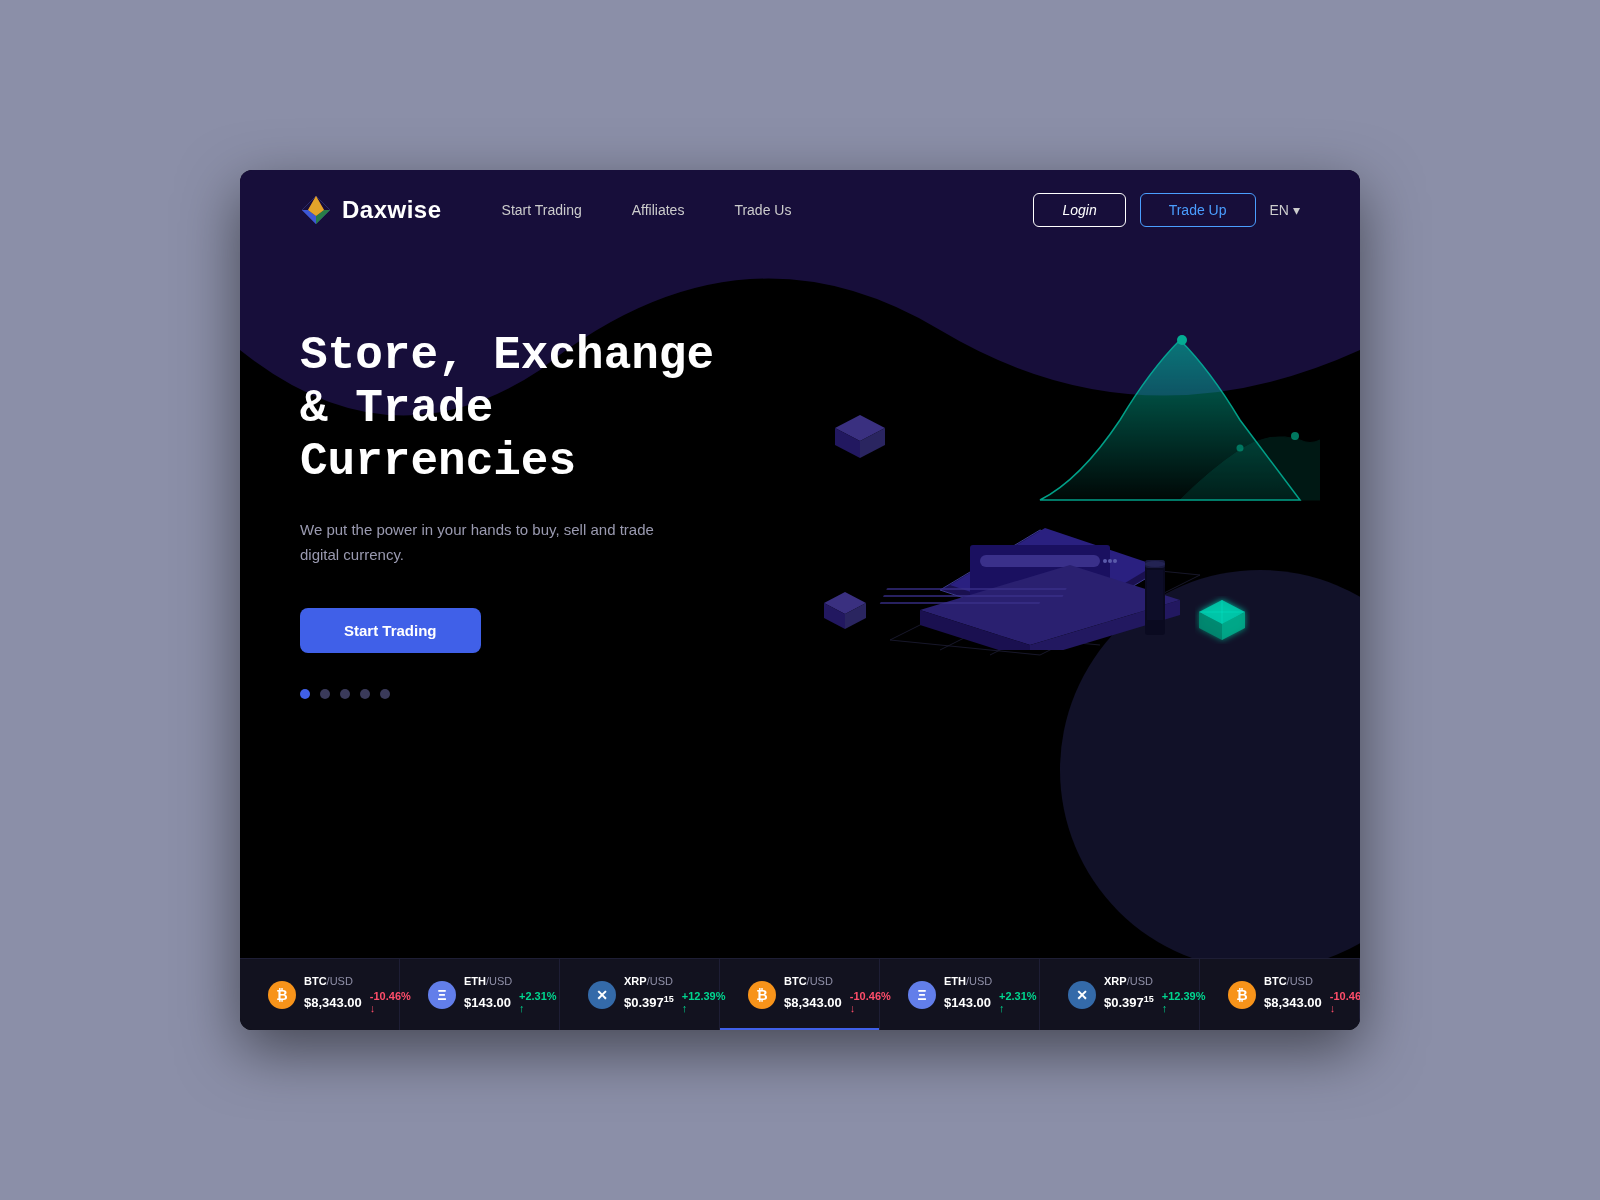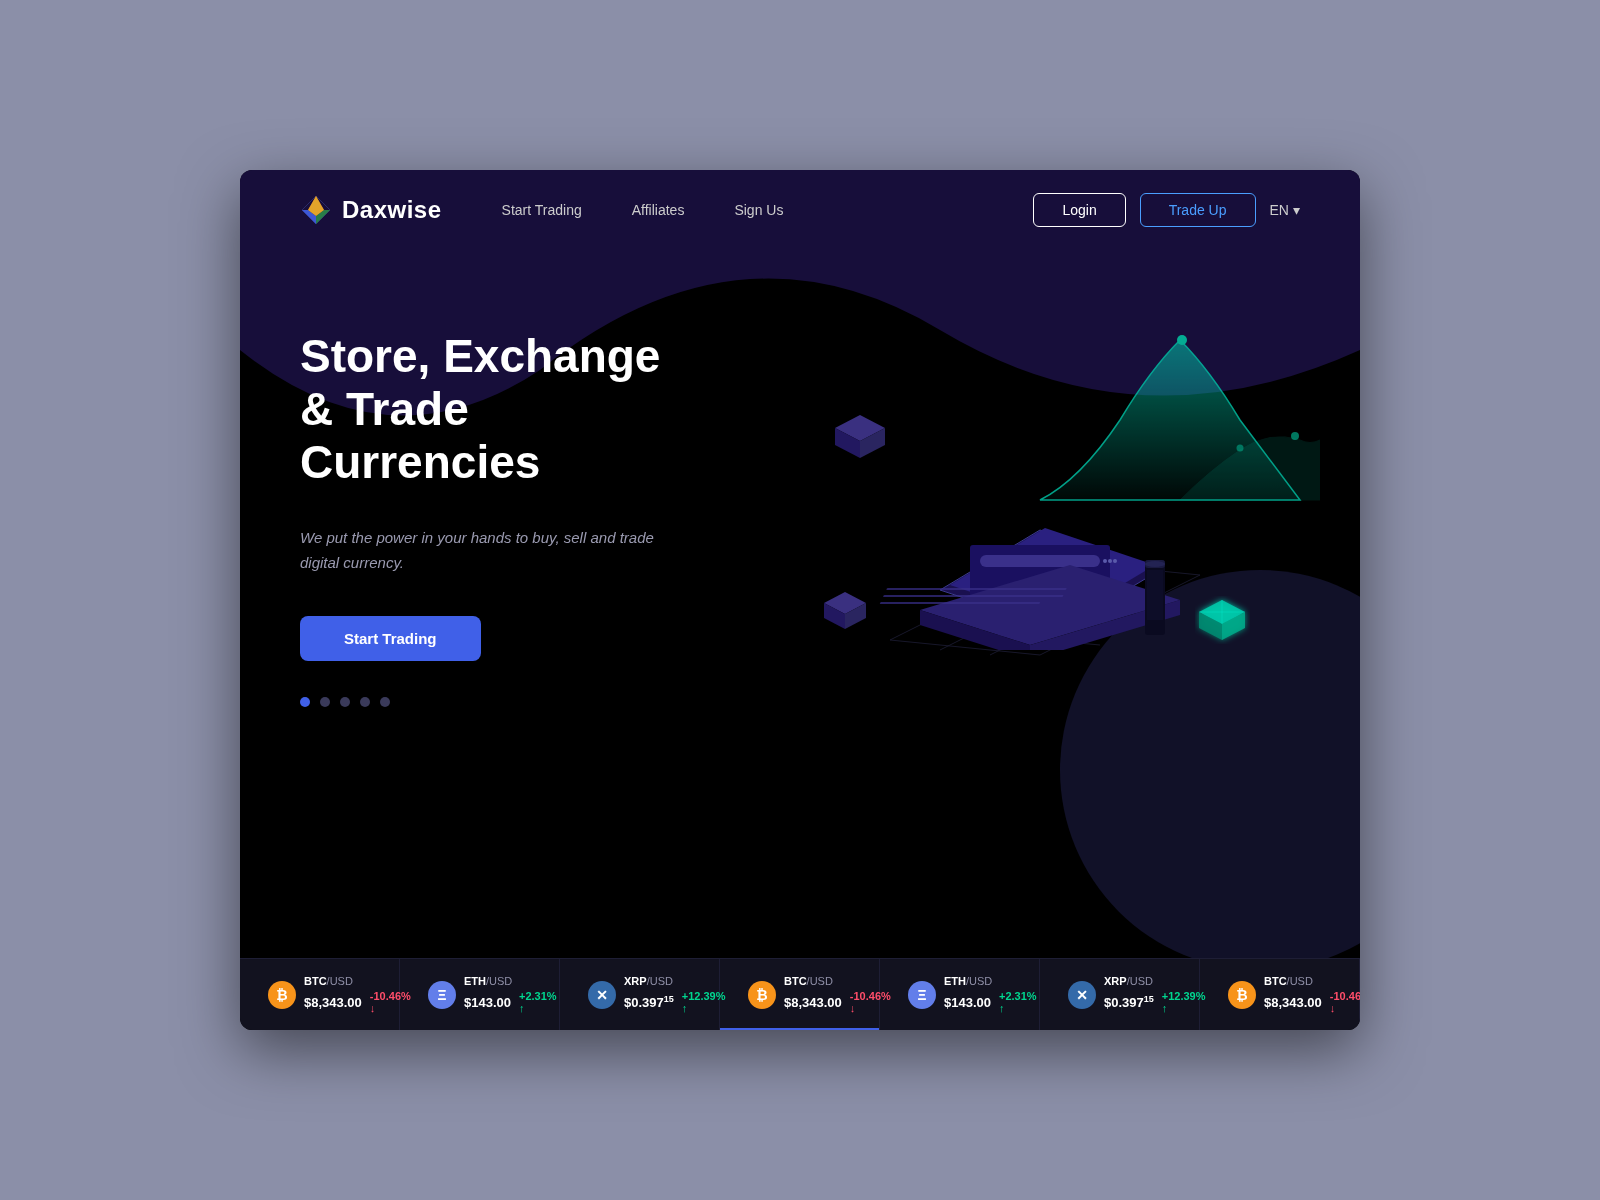--- a/index.html
+++ b/index.html
@@ -101,20 +101,21 @@
     }
 
     .btn-login {
       background: transparent;
       border: 1.5px solid #fff;
       color: #fff;
       padding: 8px 28px;
       border-radius: 6px;
       font-size: 14px;
       cursor: pointer;
+      font-style: italic;
     }
 
     .btn-signup {
       background: transparent;
       border: 1.5px solid #4a9eff;
       color: #4a9eff;
       padding: 8px 28px;
       border-radius: 6px;
       font-size: 14px;
       cursor: pointer;
@@ -142,31 +143,31 @@
     .hero-content {
       flex: 1;
       padding-top: 20px;
     }
 
     .hero-title {
       color: #fff;
       font-size: 46px;
       font-weight: 800;
       line-height: 1.15;
-      margin-bottom: 36px;
+      margin-bottom: 28px;
       max-width: 420px;
+      font-family: Liberation Mono, monospace;
     }
 
     .hero-subtitle {
       color: #9a9ab0;
       font-size: 15px;
       line-height: 1.7;
       max-width: 380px;
       margin-bottom: 40px;
-      font-style: italic;
     }
 
     .btn-start-trading {
       background: #4060e8;
       color: #fff;
       border: none;
       padding: 14px 44px;
       border-radius: 8px;
       font-size: 15px;
       font-weight: 600;
@@ -369,21 +370,21 @@
           <polygon points="8,16 16,22 16,30 2,16" fill="#4060e8" opacity="0.9"></polygon>
           <polygon points="8,16 16,2 24,16 16,22" fill="#e8c830" opacity="0.7"></polygon>
         </svg>
       </div>
       <span class="logo-name">Daxwise</span>
     </div>
 
     <nav>
       <a>Start Trading</a>
       <a>Affiliates</a>
-      <a>Sign Us</a>
+      <a>Trade Us</a>
     </nav>
 
     <div class="header-actions">
       <button class="btn-login">Login</button>
       <button class="btn-signup">Trade Up</button>
       <div class="lang-selector">
         <span>EN</span>
         <span>▾</span>
       </div>
     </div>

